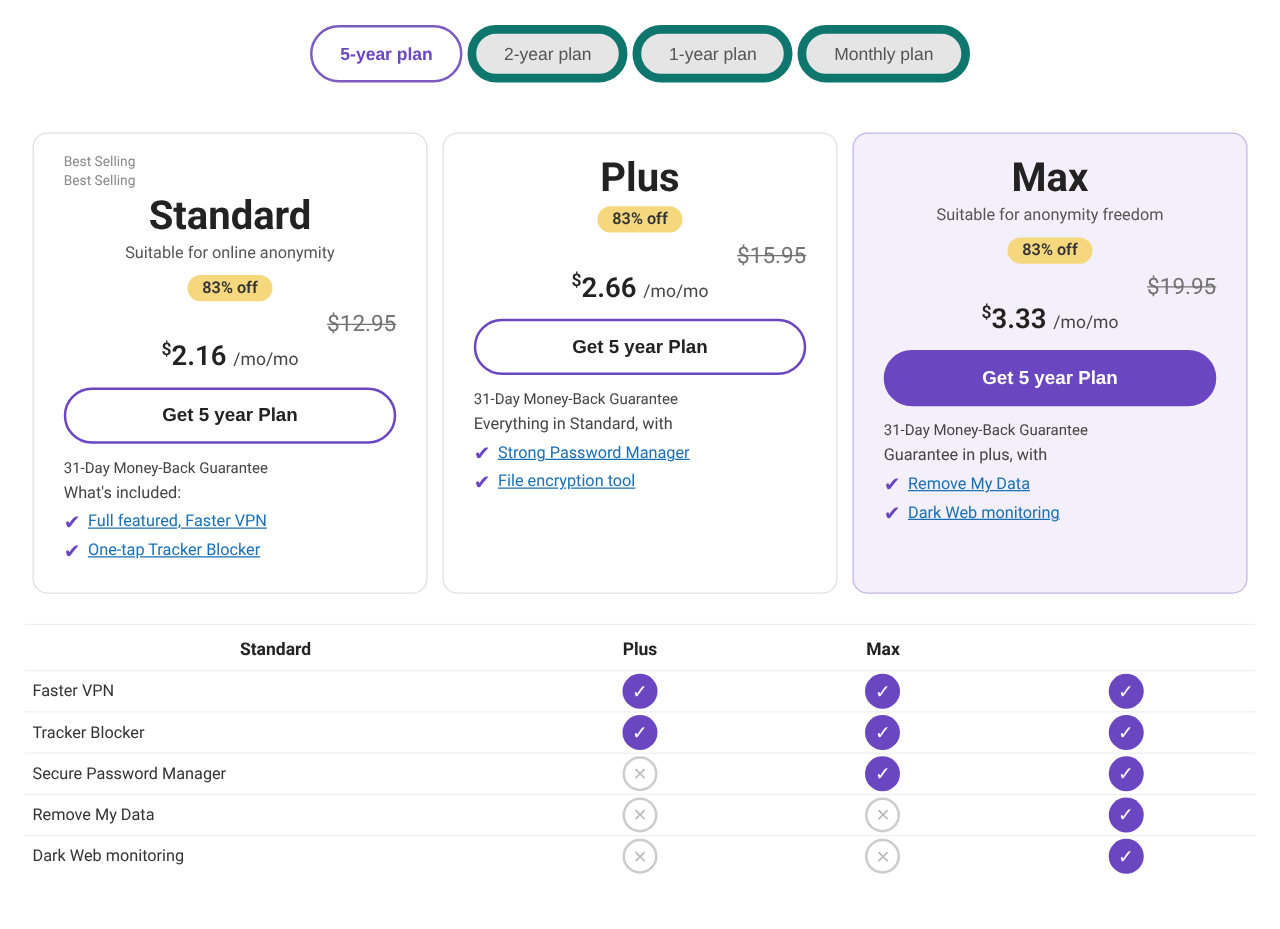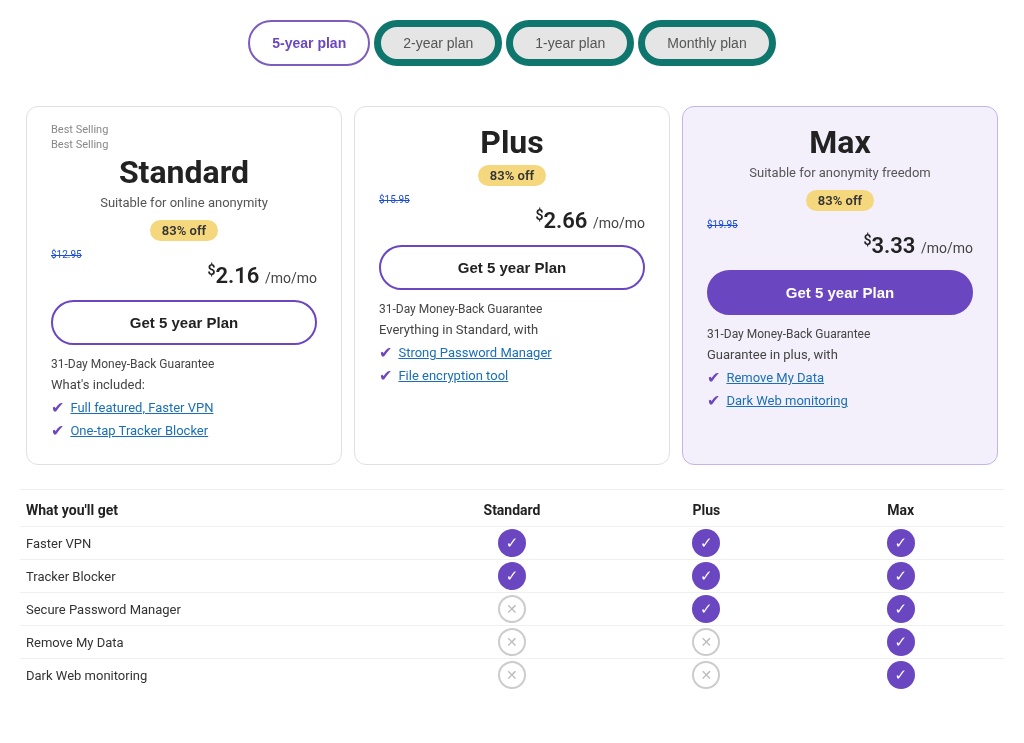--- a/index.html
+++ b/index.html
@@ -94,30 +94,30 @@
       font-weight: 600;
       margin-bottom: 4px;
     }
 
     .discount-wrapper {
       text-align: center;
       margin-bottom: 4px;
     }
 
     .original-price {
-      text-align: left;
-      color: #1d4ed8;
-      font-size: 10px;
+      text-align: right;
+      color: #737373;
+      font-size: 18px;
       margin-bottom: 2px;
       text-decoration: line-through;
       display: block;
     }
 
     .current-price {
-      text-align: right;
+      text-align: center;
       font-size: 22px;
       font-weight: 600;
       margin-bottom: 12px;
     }
 
     .current-price sup {
       font-size: 14px;
       vertical-align: super;
     }
 
@@ -319,21 +319,20 @@
                </div>
         <div class="feature-item">
                  <span class="feature-check">✔</span>
                  <a class="feature-link" href="#">Dark Web monitoring</a>
                </div>
       </div>
     </div>
 
   <div class="comparison-section">
     <div class="comparison-header">
-    <div class="col-header first">What you'll get</div>
         <div class="col-header">Standard</div>
         <div class="col-header">Plus</div>
         <div class="col-header">Max</div>
       </div>
   <div class="comparison-row">
       <div class="row-feature">Faster VPN</div>
       <div class="check-cell">
           <div class="check-circle-filled">✓</div>
         </div>
       <div class="check-cell">

